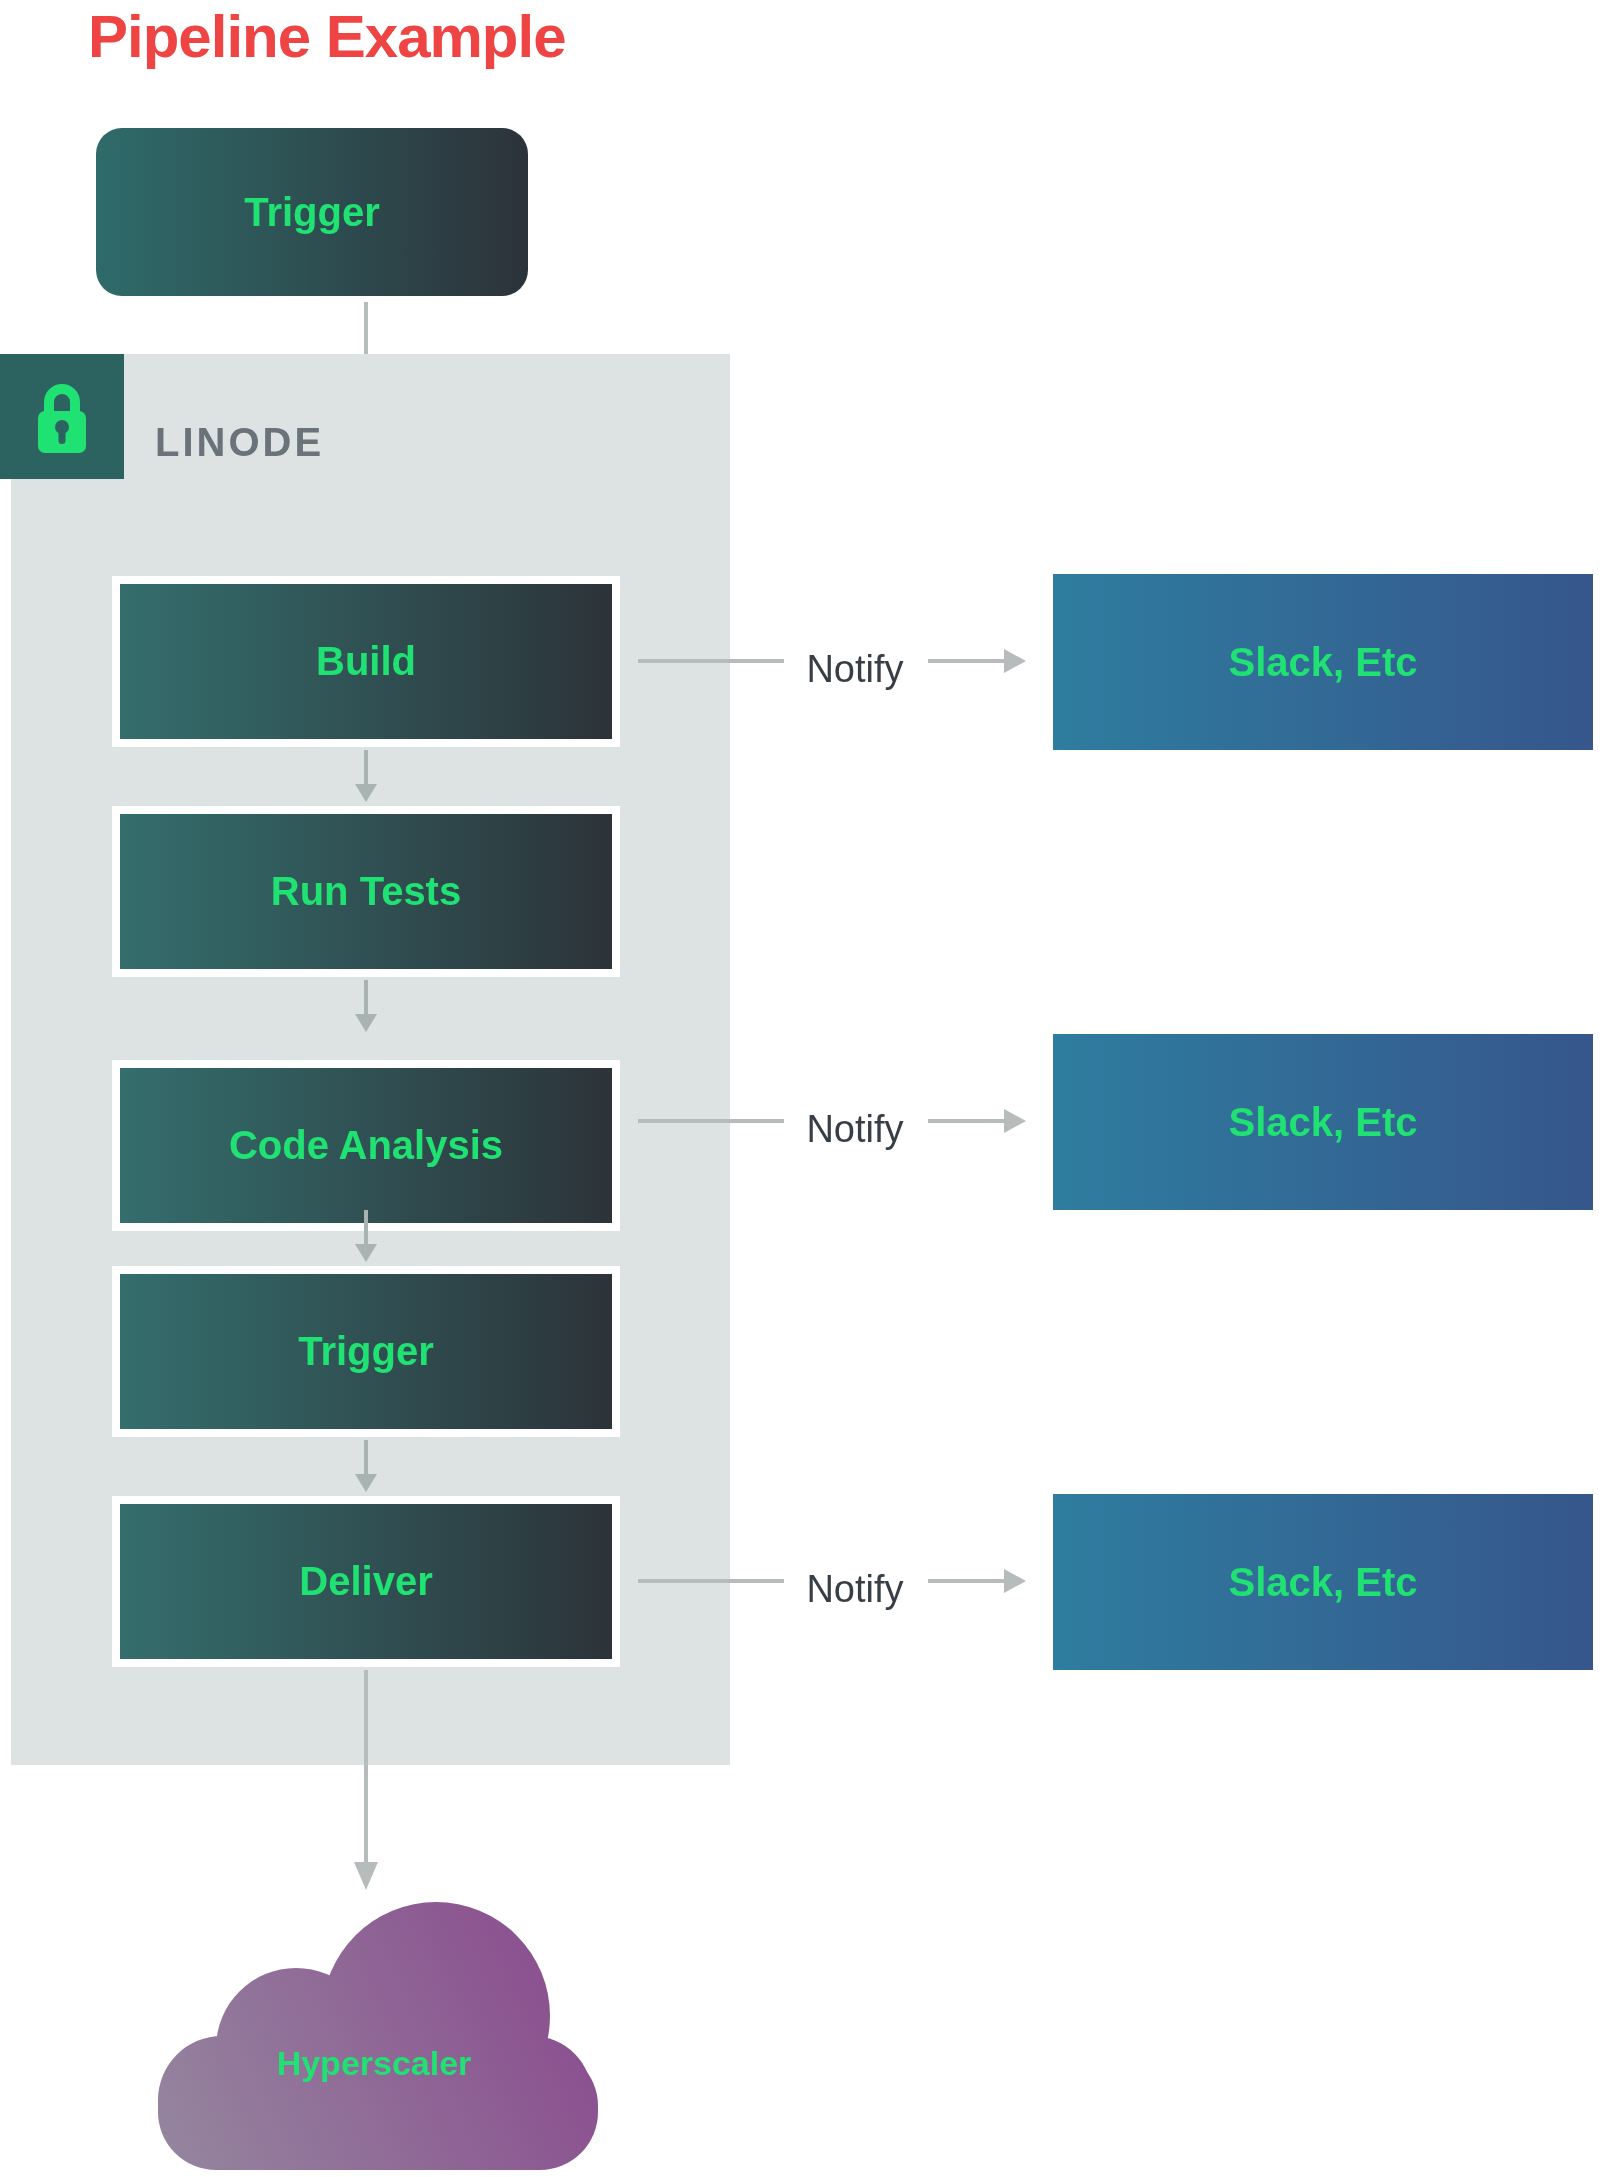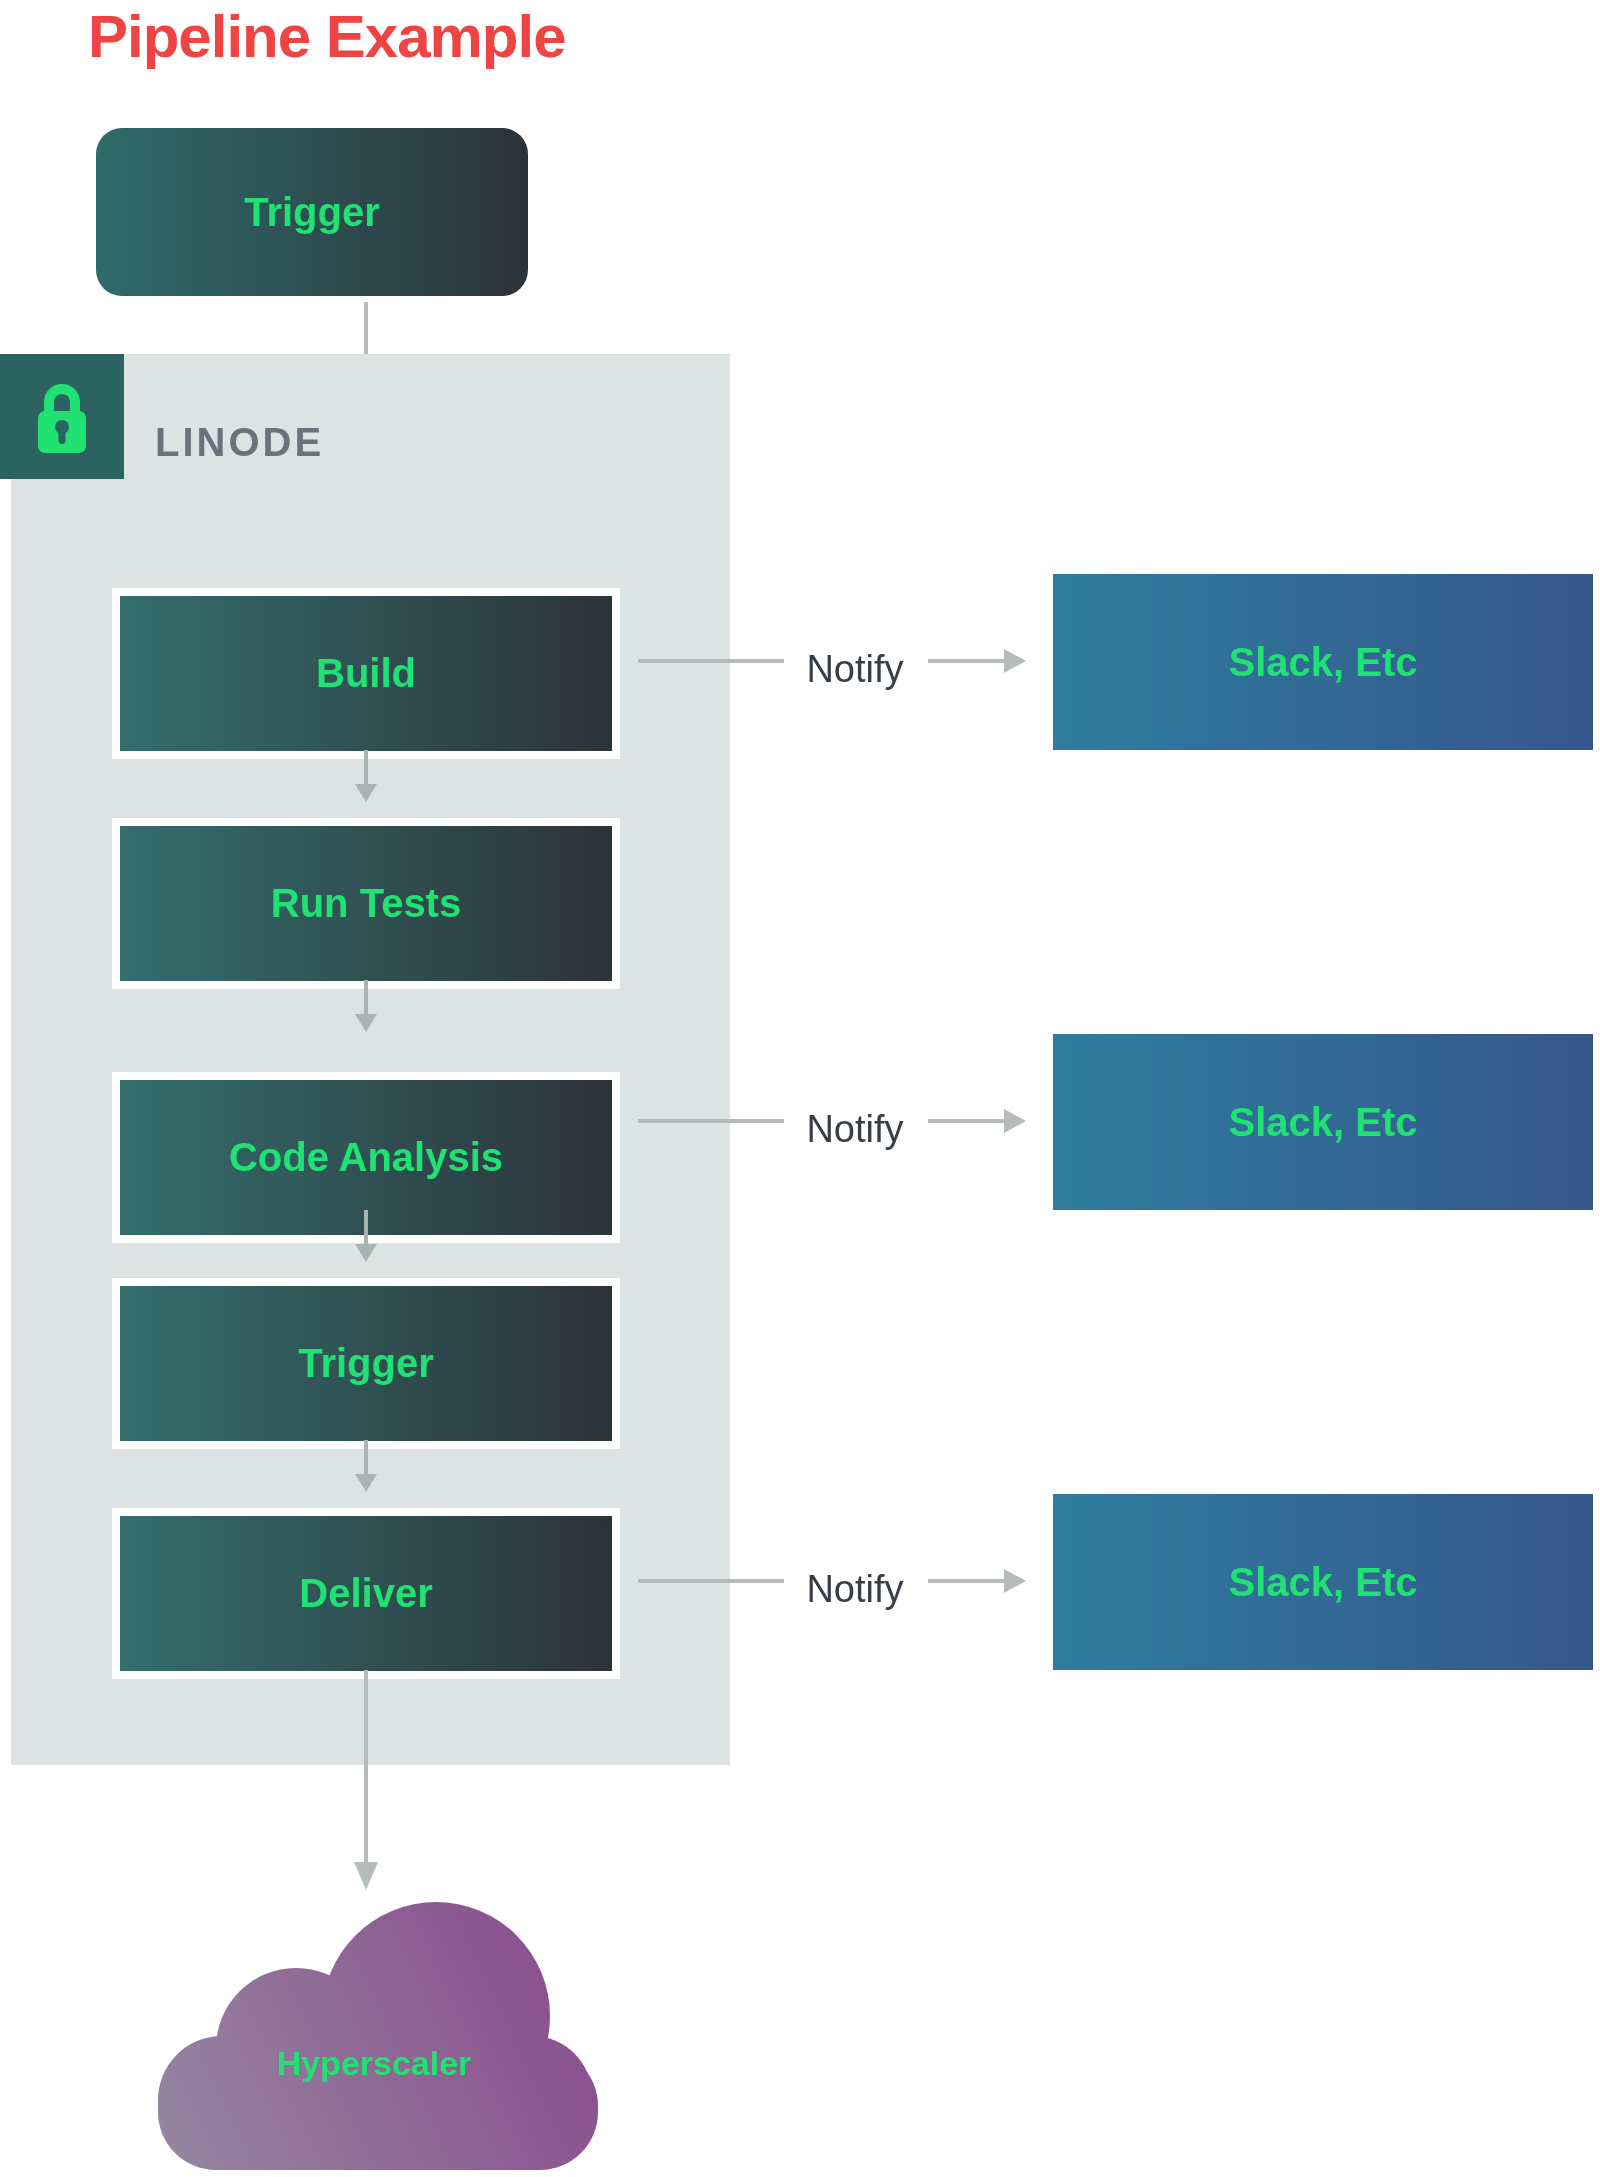--- a/index.html
+++ b/index.html
@@ -33,21 +33,20 @@
   }
   .trigger{
     left:96px;top:128px;width:432px;height:168px;
     background:linear-gradient(90deg,#2f6b6a,#2c333a);
     border-radius:26px;
   }
   .stage{
     left:112px;width:508px;height:171px;box-sizing:border-box;
     border:8px solid #ffffff;
     background:linear-gradient(90deg,#346e6d,#2c3339);
-    margin-top:12px;
   }
   .slack{
     left:1053px;width:540px;height:176px;
     background:linear-gradient(90deg,#2e7d9f,#36568c);
   }
   .glabel{
     color:#20e273;font-size:40px;font-weight:bold;white-space:nowrap;
   }
   .nline{
     position:absolute;left:638px;width:146px;height:4px;background:#b6bcbc;

